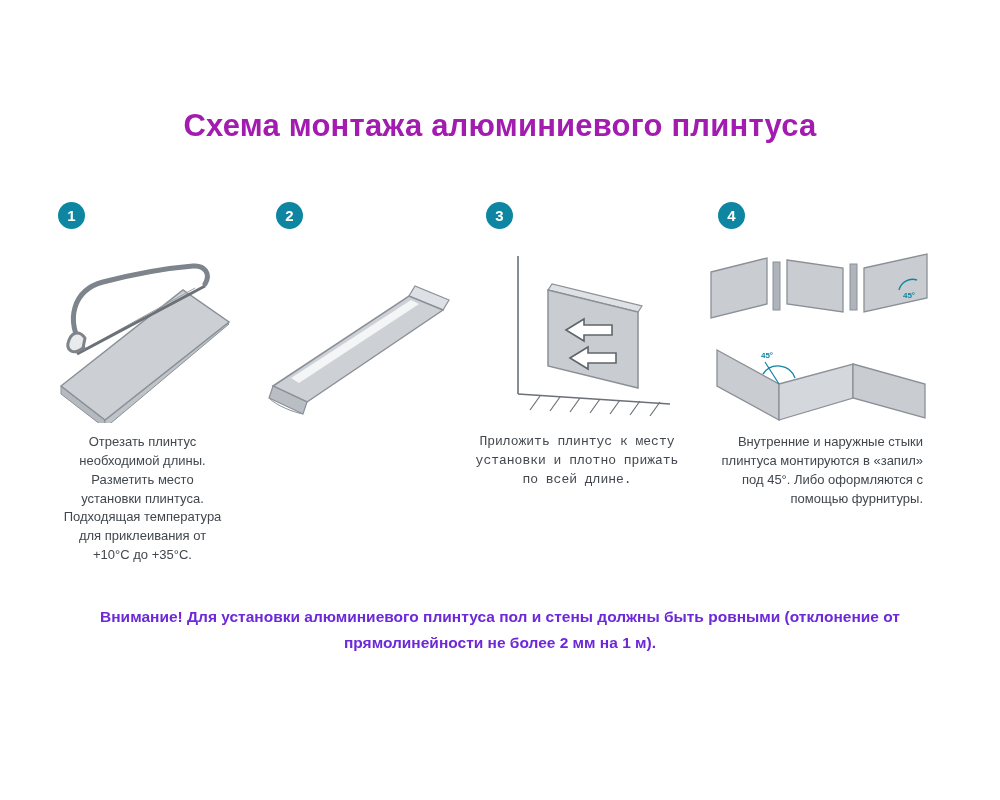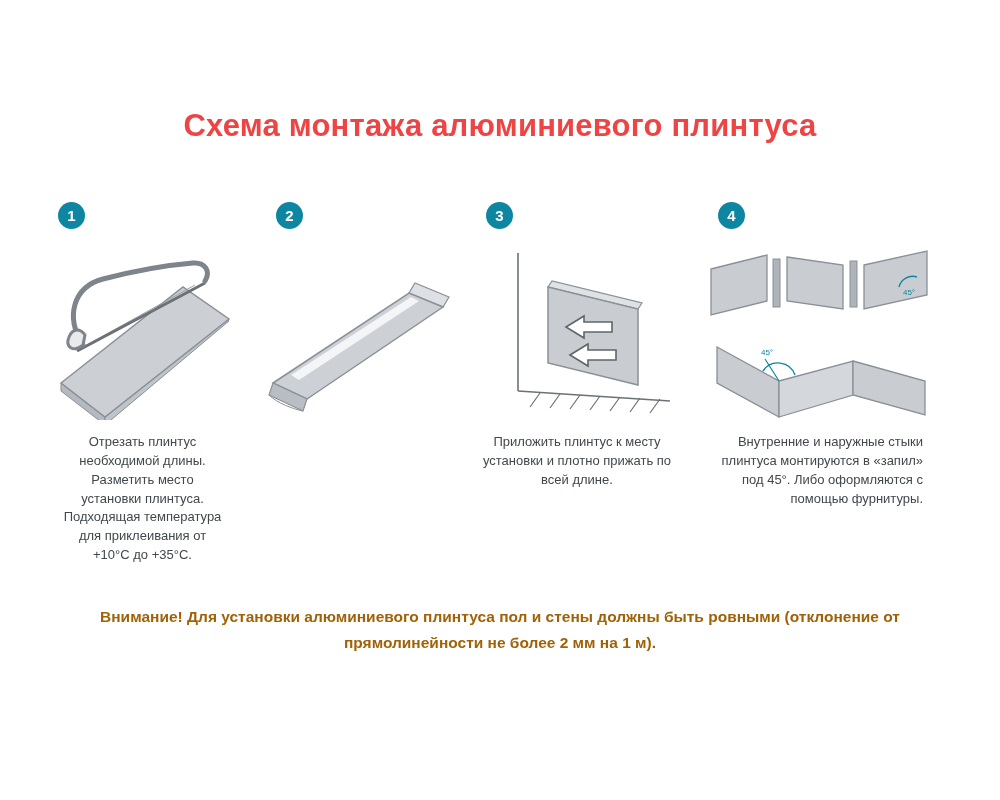--- a/index.html
+++ b/index.html
@@ -7,58 +7,58 @@
     position:relative;
     width:1000px;height:800px;
     background:#ffffff;
     font-family:"Liberation Sans","DejaVu Sans",sans-serif;
     overflow:hidden;
   }
   .title{
     position:absolute;top:108px;left:0;right:0;
     text-align:center;
     font-size:31px;font-weight:800;
-    color:#ef4444;
+    color:#a21caf;
     letter-spacing:.2px;
   }
   .step{
     position:absolute;top:202px;
     display:flex;flex-direction:column;
   }
   .step1{left:40px;width:205px;}
   .step2{left:258px;width:205px;}
   .step3{left:468px;width:218px;}
   .step4{left:700px;width:238px;}
   .badge{
     width:27px;height:27px;border-radius:50%;
     background:#0f86a1;color:#ffffff;
     font-size:15px;font-weight:bold;
     display:flex;align-items:center;justify-content:center;
     margin-left:18px;
   }
   .illustration{
     margin-top:6px;height:190px;
-    display:flex;justify-content:center;
+    display:flex;align-items:center;justify-content:center;font-weight:bold;
   }
   .illustration svg{display:block;}
   .caption{
     margin:8px auto 0;
     text-align:center;
     font-size:13px;line-height:1.45;
     color:#41474d;
   }
   .step1 .caption{max-width:158px;}
   .step2 .caption{max-width:172px;}
-  .step3 .caption{max-width:204px;}
+  .step3 .caption{max-width:204px;font-family:Liberation Mono, monospace;}
   .step4 .caption{max-width:208px;text-align:right;}
   .note{
     position:absolute;top:604px;left:85px;right:85px;
     text-align:center;
     font-size:15.5px;line-height:1.65;
-    font-weight:bold;color:#a16207;
+    font-weight:bold;color:#6d28d9;
   }
   .note .note-label{font-weight:800;}
 </style>
 </head>
 <body>
 
 <div class="page">
 
   <div class="title">Схема монтажа алюминиевого плинтуса</div>
 

